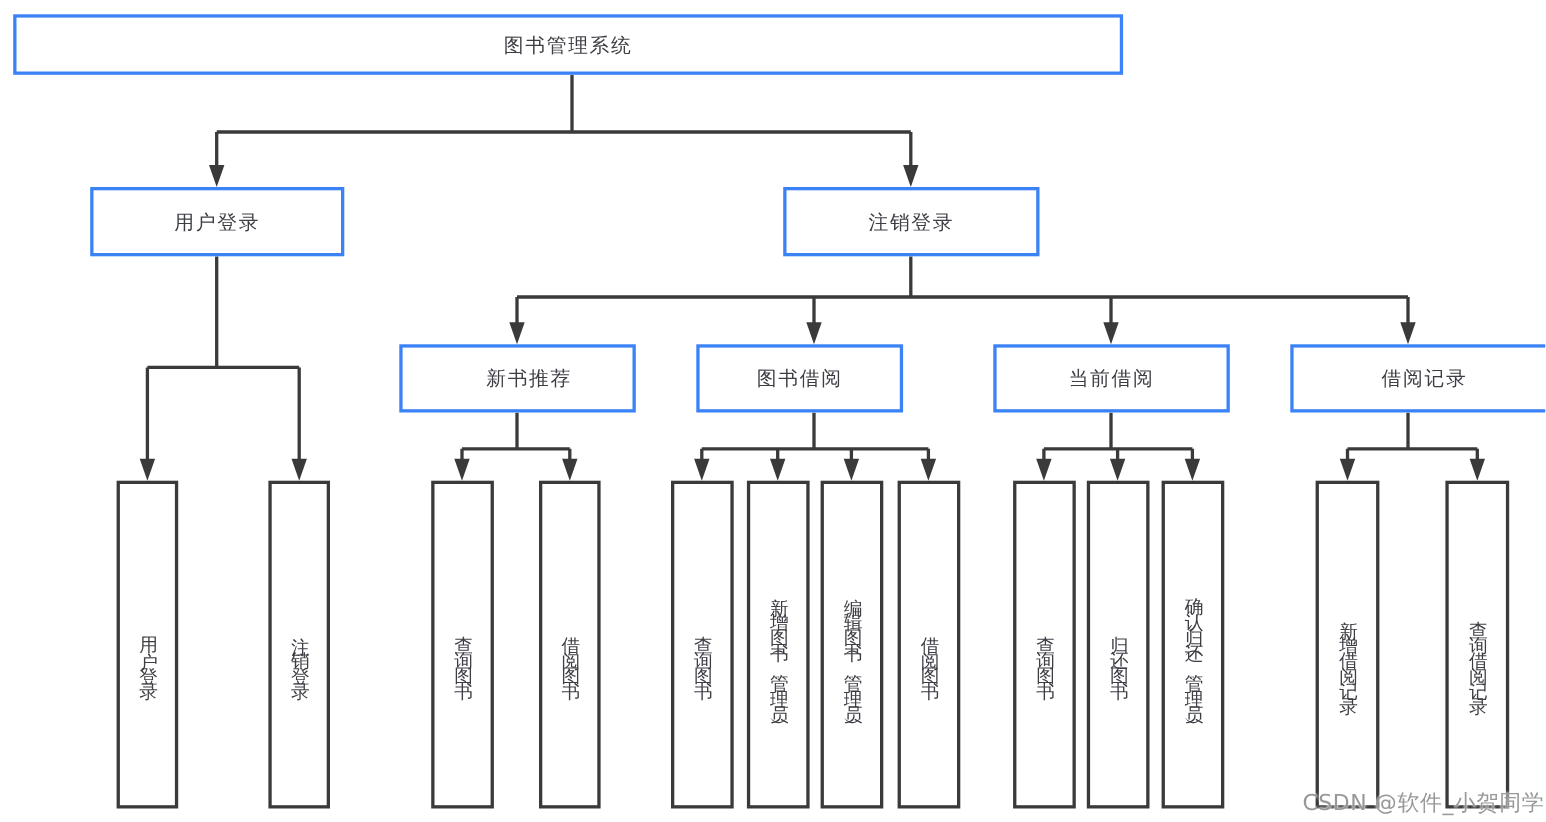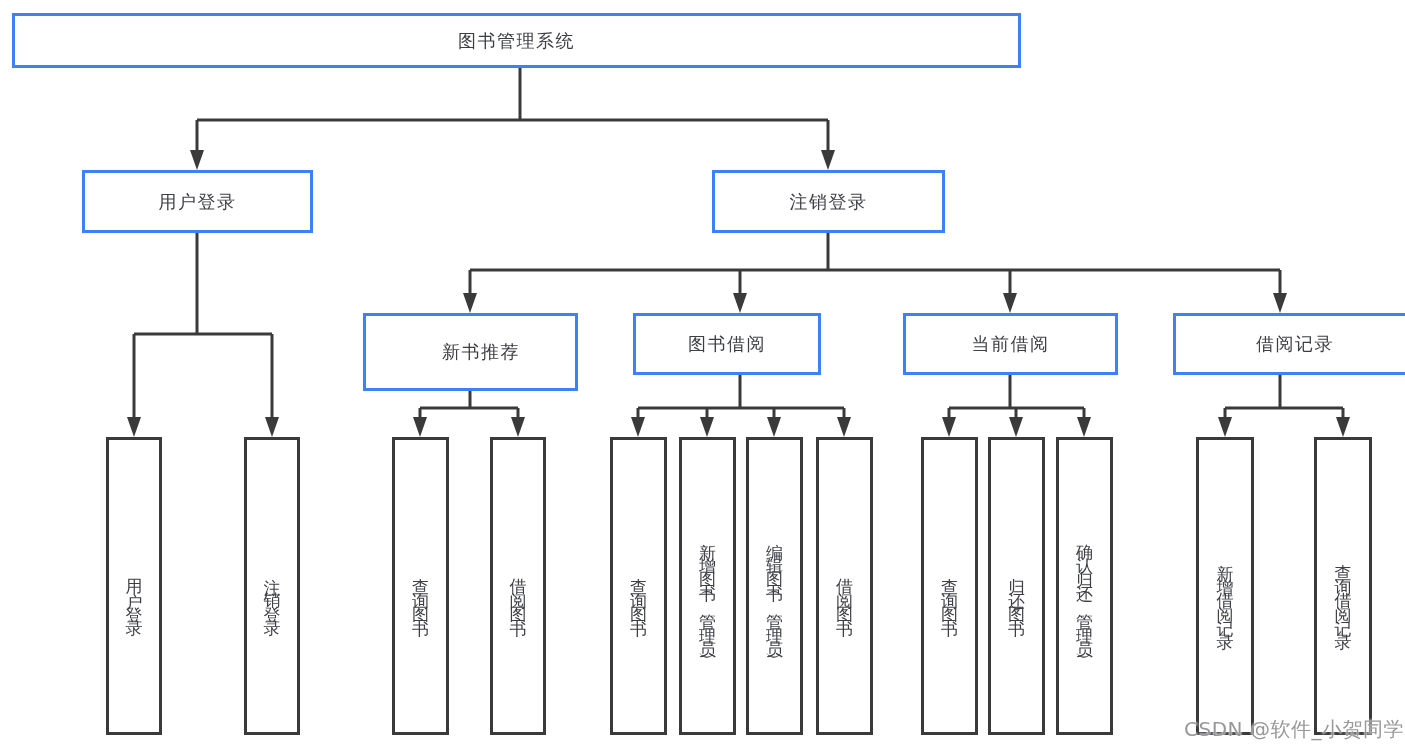--- a/index.html
+++ b/index.html
@@ -109,21 +109,21 @@
     <span>图书管理系统</span>
   </div>
 
   <div class="box" style="left:82px; top:170px; width:231px; height:63px;">
     <span>用户登录</span>
   </div>
   <div class="box" style="left:712px; top:170px; width:233px; height:63px;">
     <span>注销登录</span>
   </div>
 
-  <div class="box" style="left:363px; top:313px; width:215px; height:78px;padding-left:21px;">
+  <div class="box" style="left:363px; top:313px; width:215px; height:62px;padding-left:21px;">
     <span>新书推荐</span>
   </div>
   <div class="box" style="left:633px; top:313px; width:188px; height:62px;">
     <span>图书借阅</span>
   </div>
   <div class="box" style="left:903px; top:313px; width:215px; height:62px;">
     <span>当前借阅</span>
   </div>
   <div class="box" style="left:1173px; top:313px; width:244px; height:62px;">
     <span>借阅记录</span>

